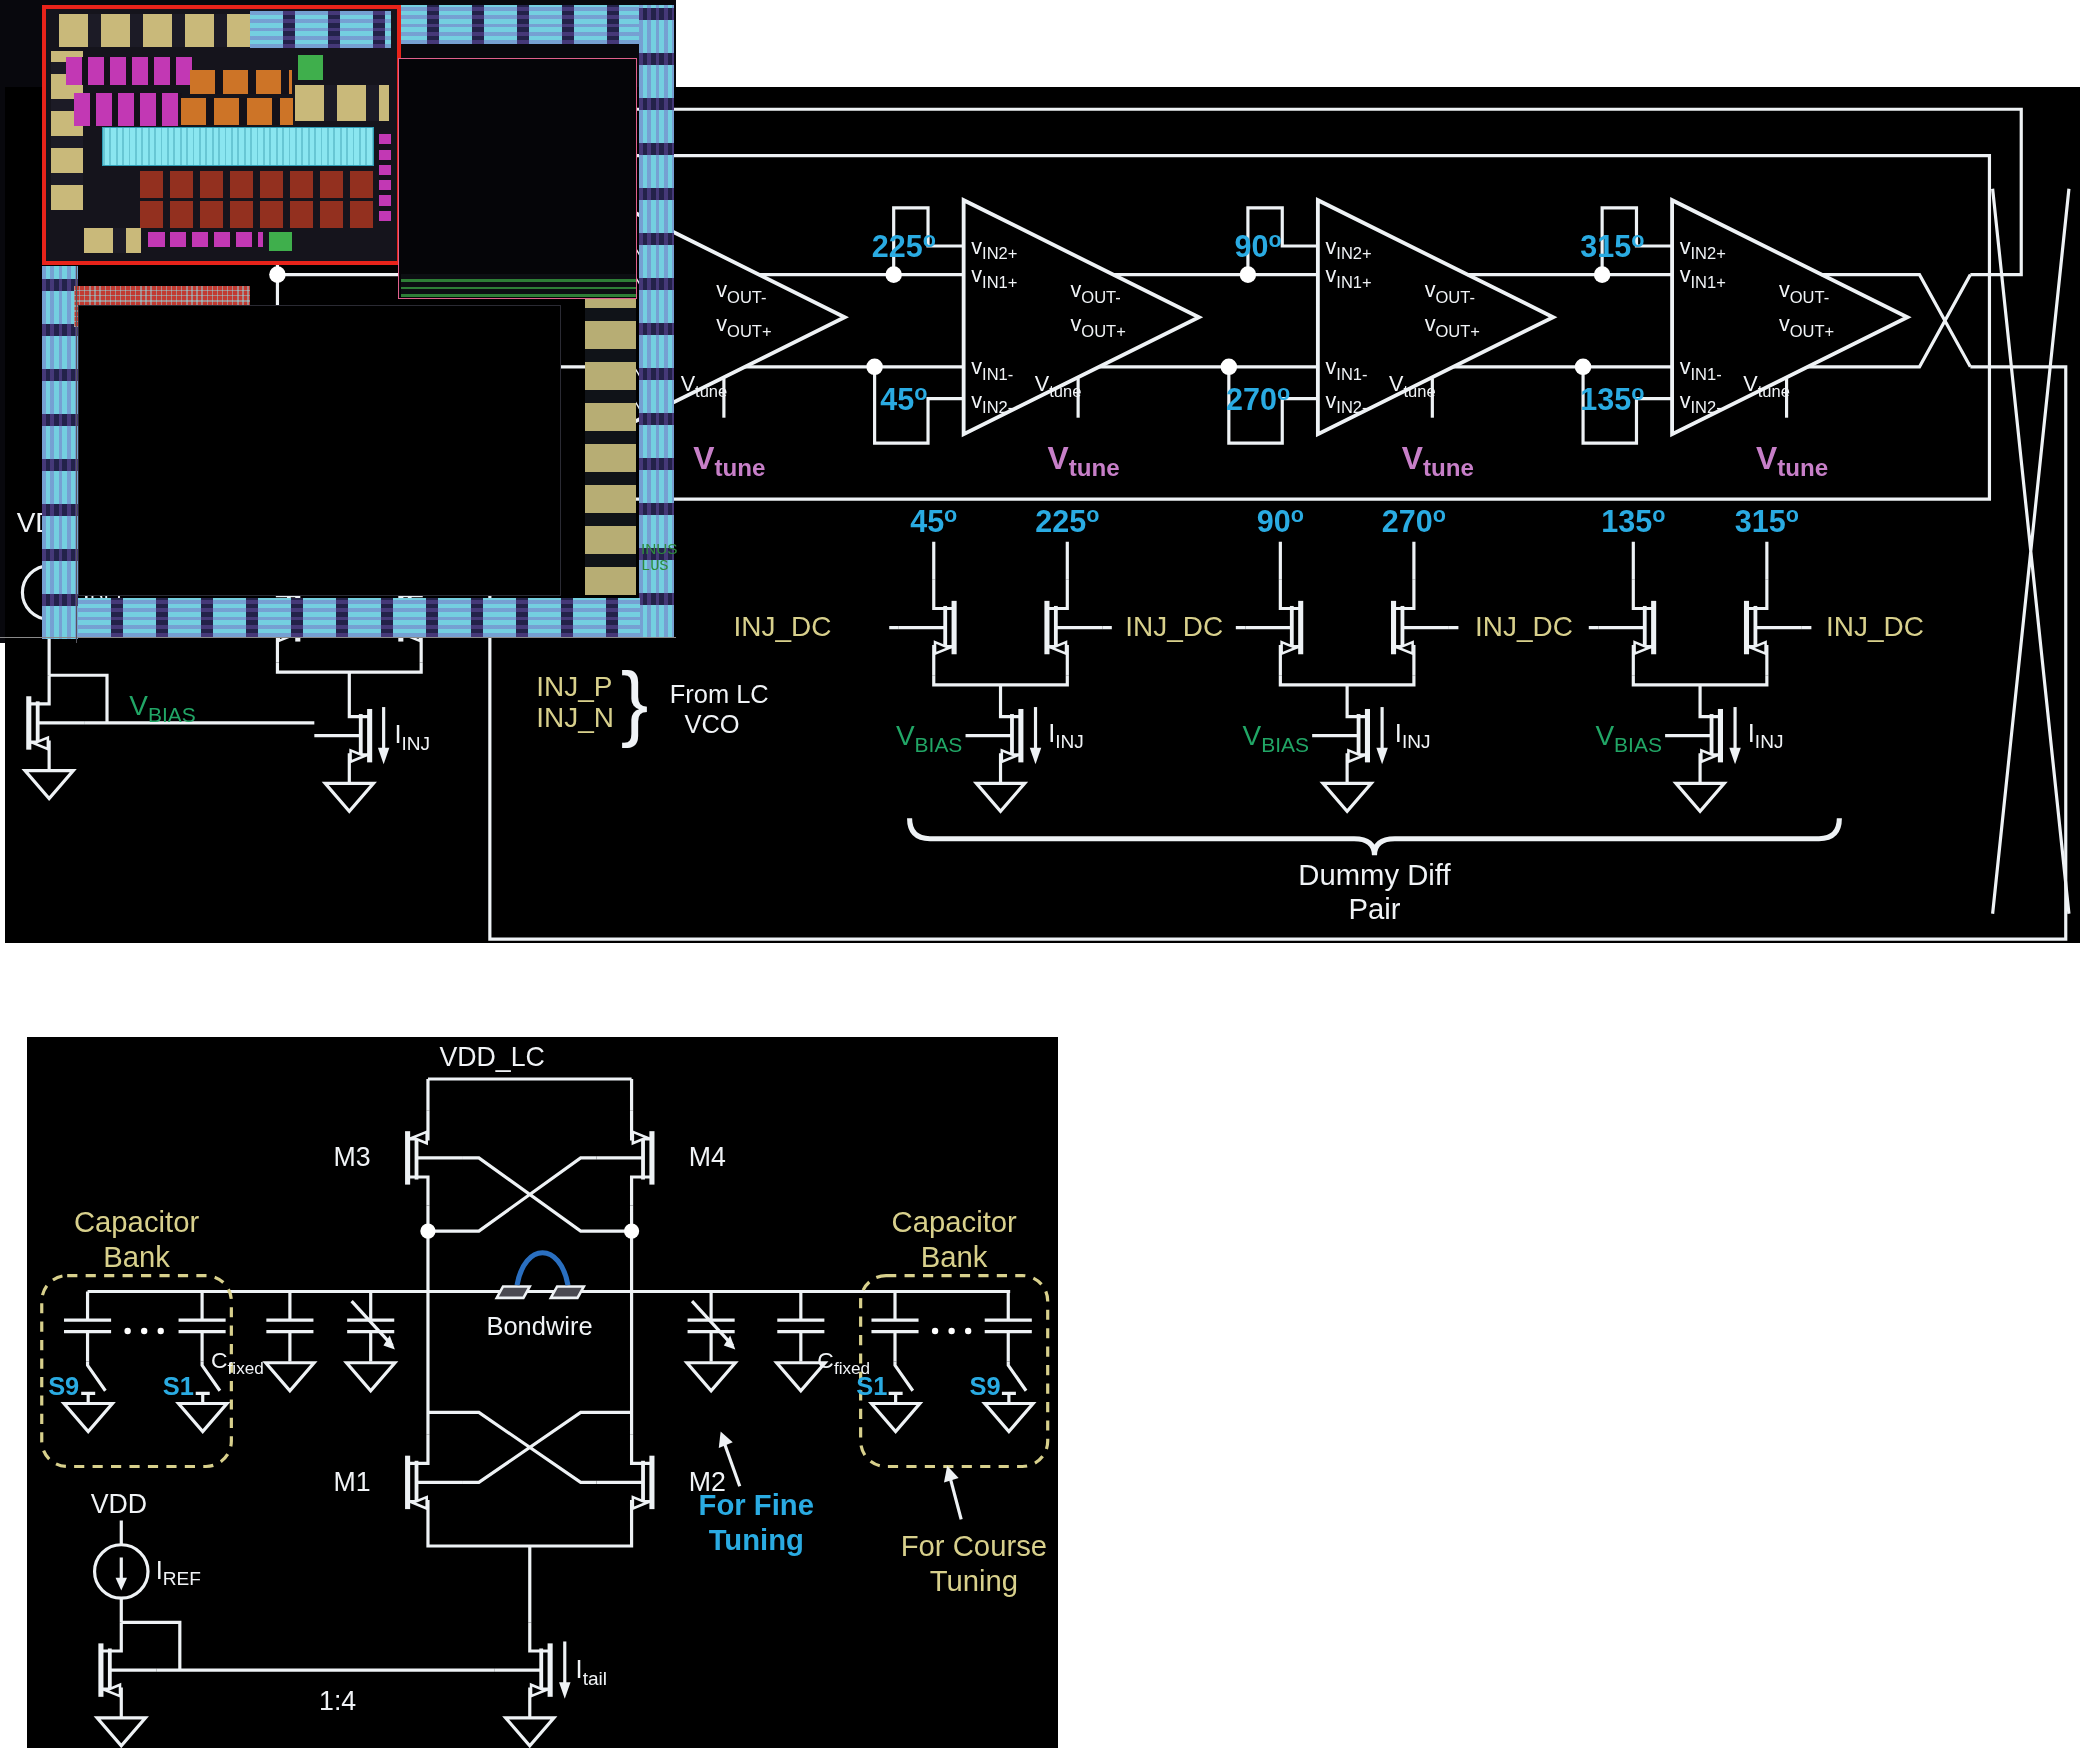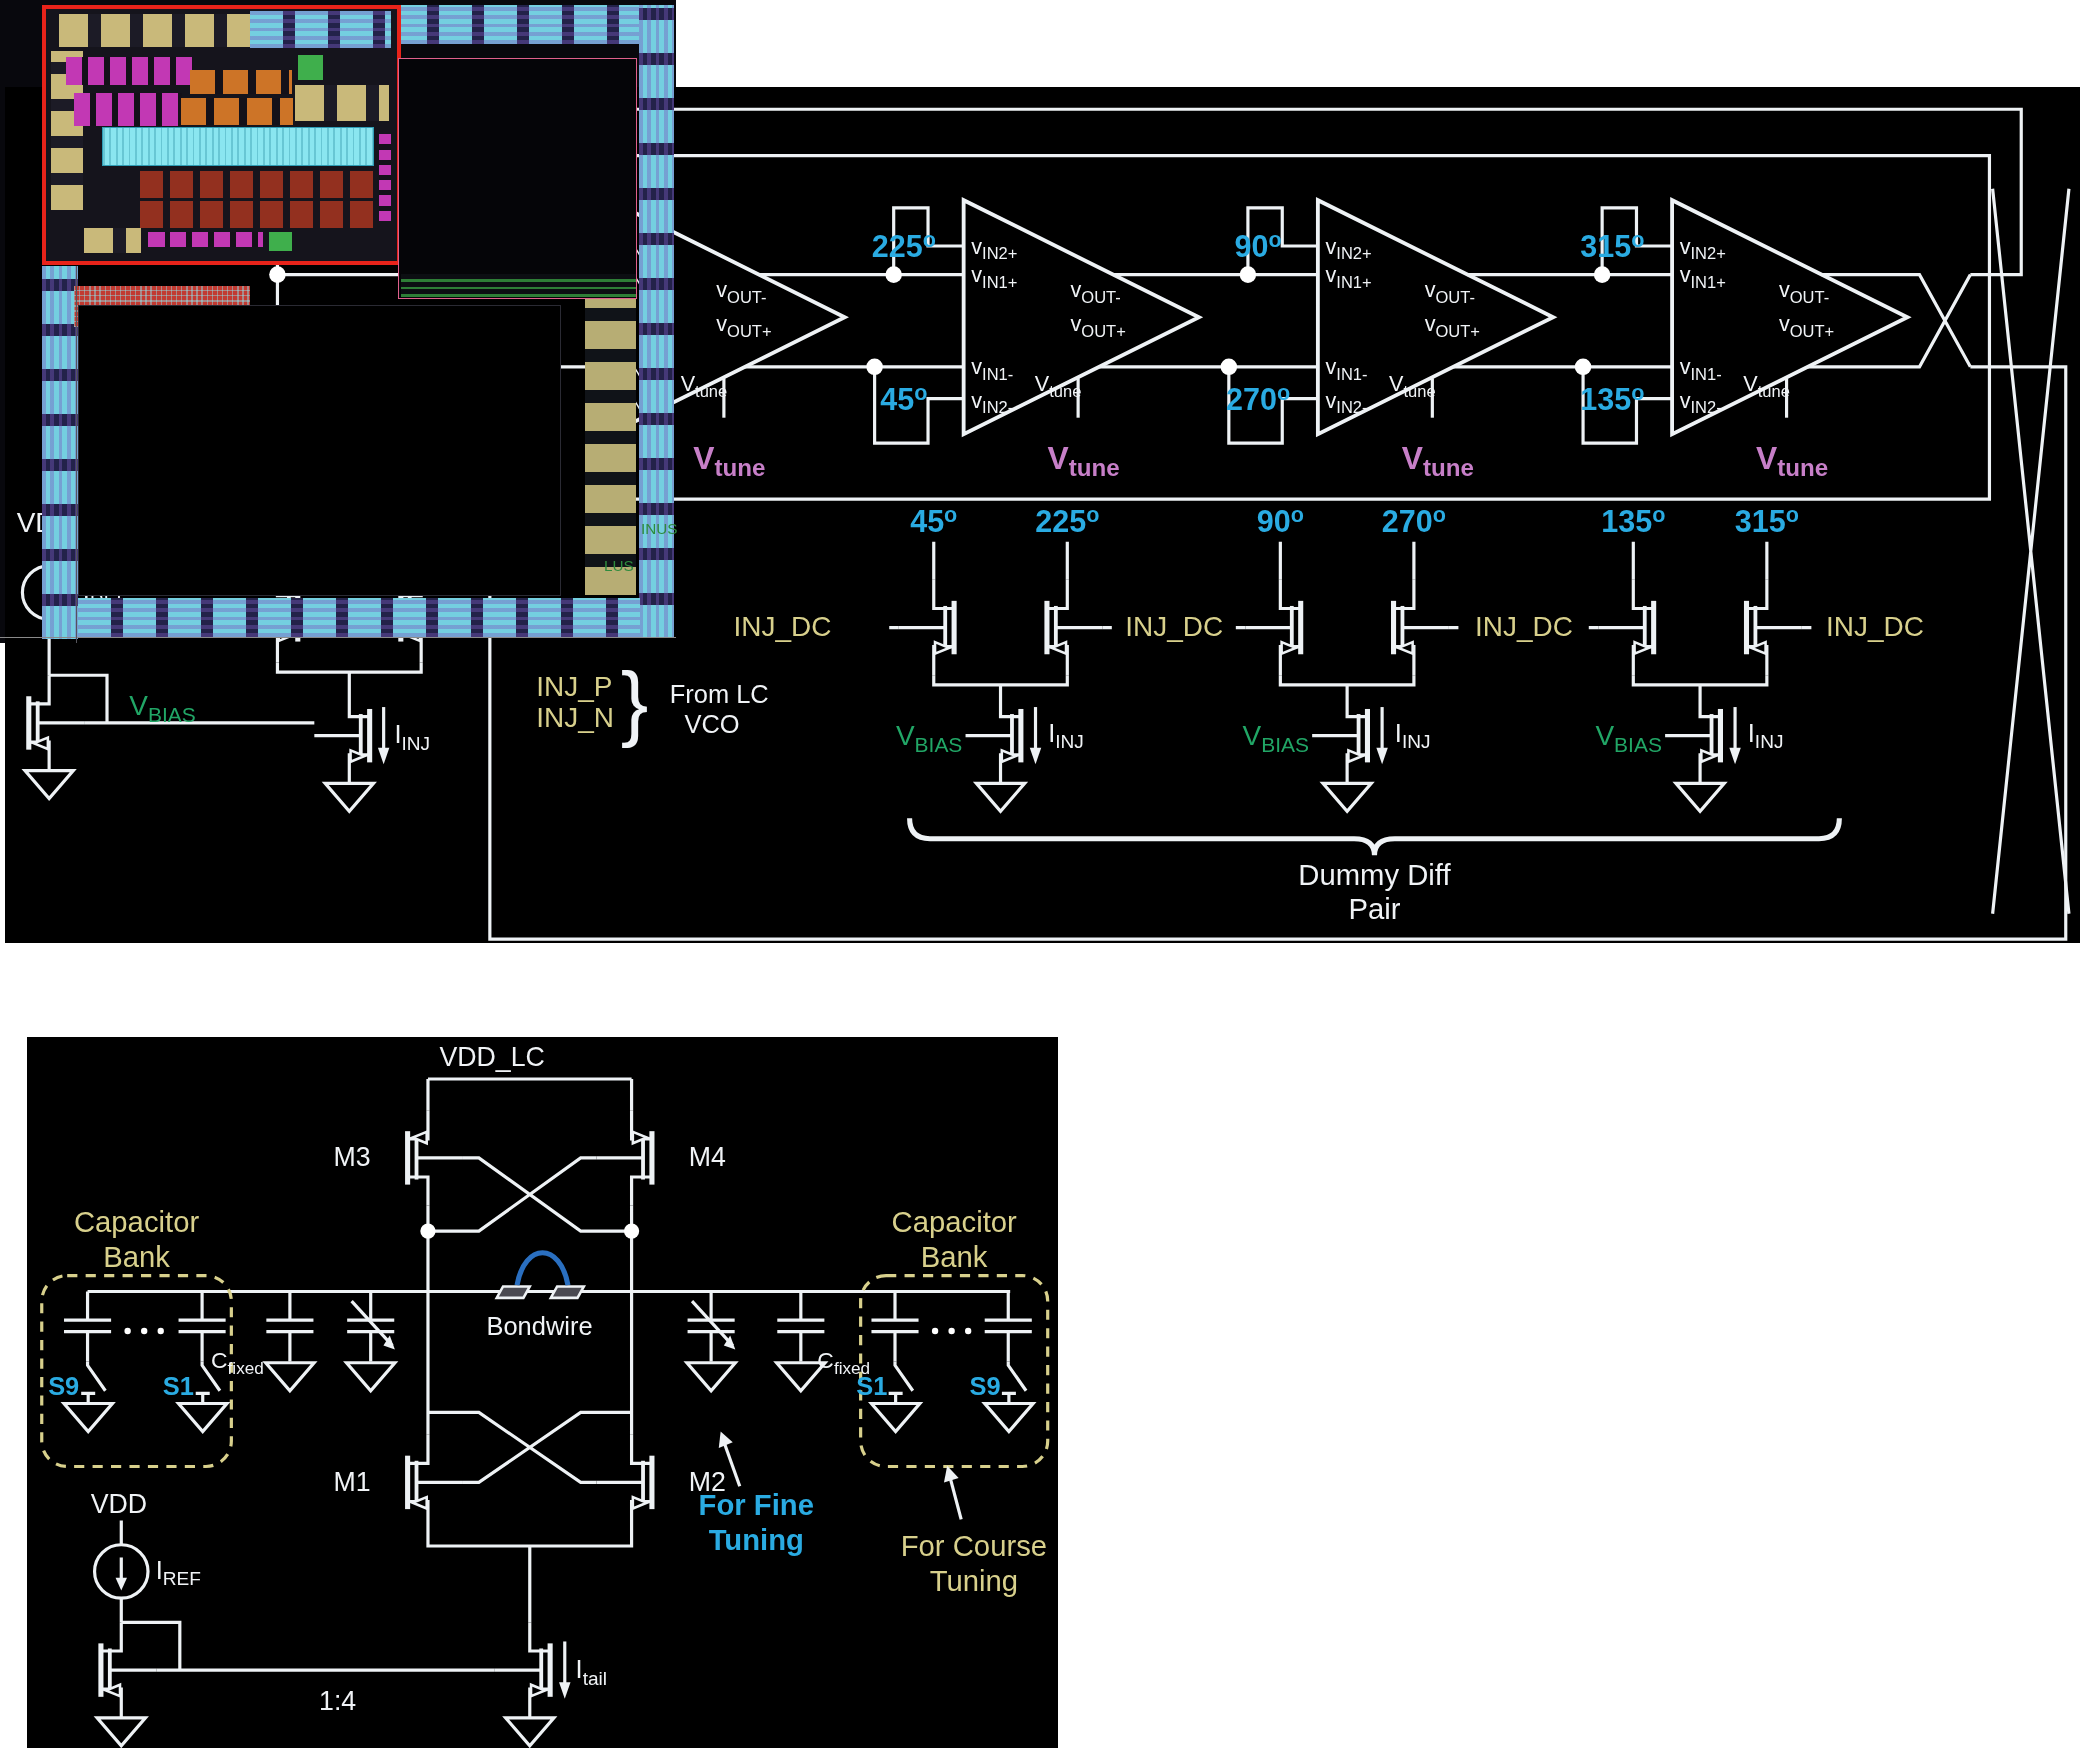--- a/index.html
+++ b/index.html
@@ -331,16 +331,16 @@
   <div class="die-block redhatch" style="left:74px;top:286px;width:176px;height:41px;"></div>
 
   <div class="die-block" style="left:401px;top:274px;width:235px;height:23px;background:repeating-linear-gradient(0deg,#2e7d36 0 2.5px,#0c0e12 2.5px 7.6px);"></div>
   <div class="die-block greenbus" style="left:585px;top:299px;width:51px;height:296px;"></div>
 
   <div class="die-block" style="left:78px;top:305px;width:481px;height:289px;background:#000;border:1.3px solid #2a2a33;"></div>
 
   <div class="die-block" style="left:0;top:637px;width:676px;height:1.3px;background:#8a8a8a;"></div>
   <div class="die-block" style="left:76px;top:266px;width:1.3px;height:377px;background:#55555c;"></div>
 
-  <div class="dielabel" style="left:641px;top:520px;">INUS</div>
-  <div class="dielabel" style="left:604px;top:557px;">LUS</div>
+  <div class="dielabel" style="left:641px;top:540px;">INUS</div>
+  <div class="dielabel" style="left:641px;top:557px;font-family:Liberation Mono, monospace;">LUS</div>
 </div>
 
 
 </body></html>

